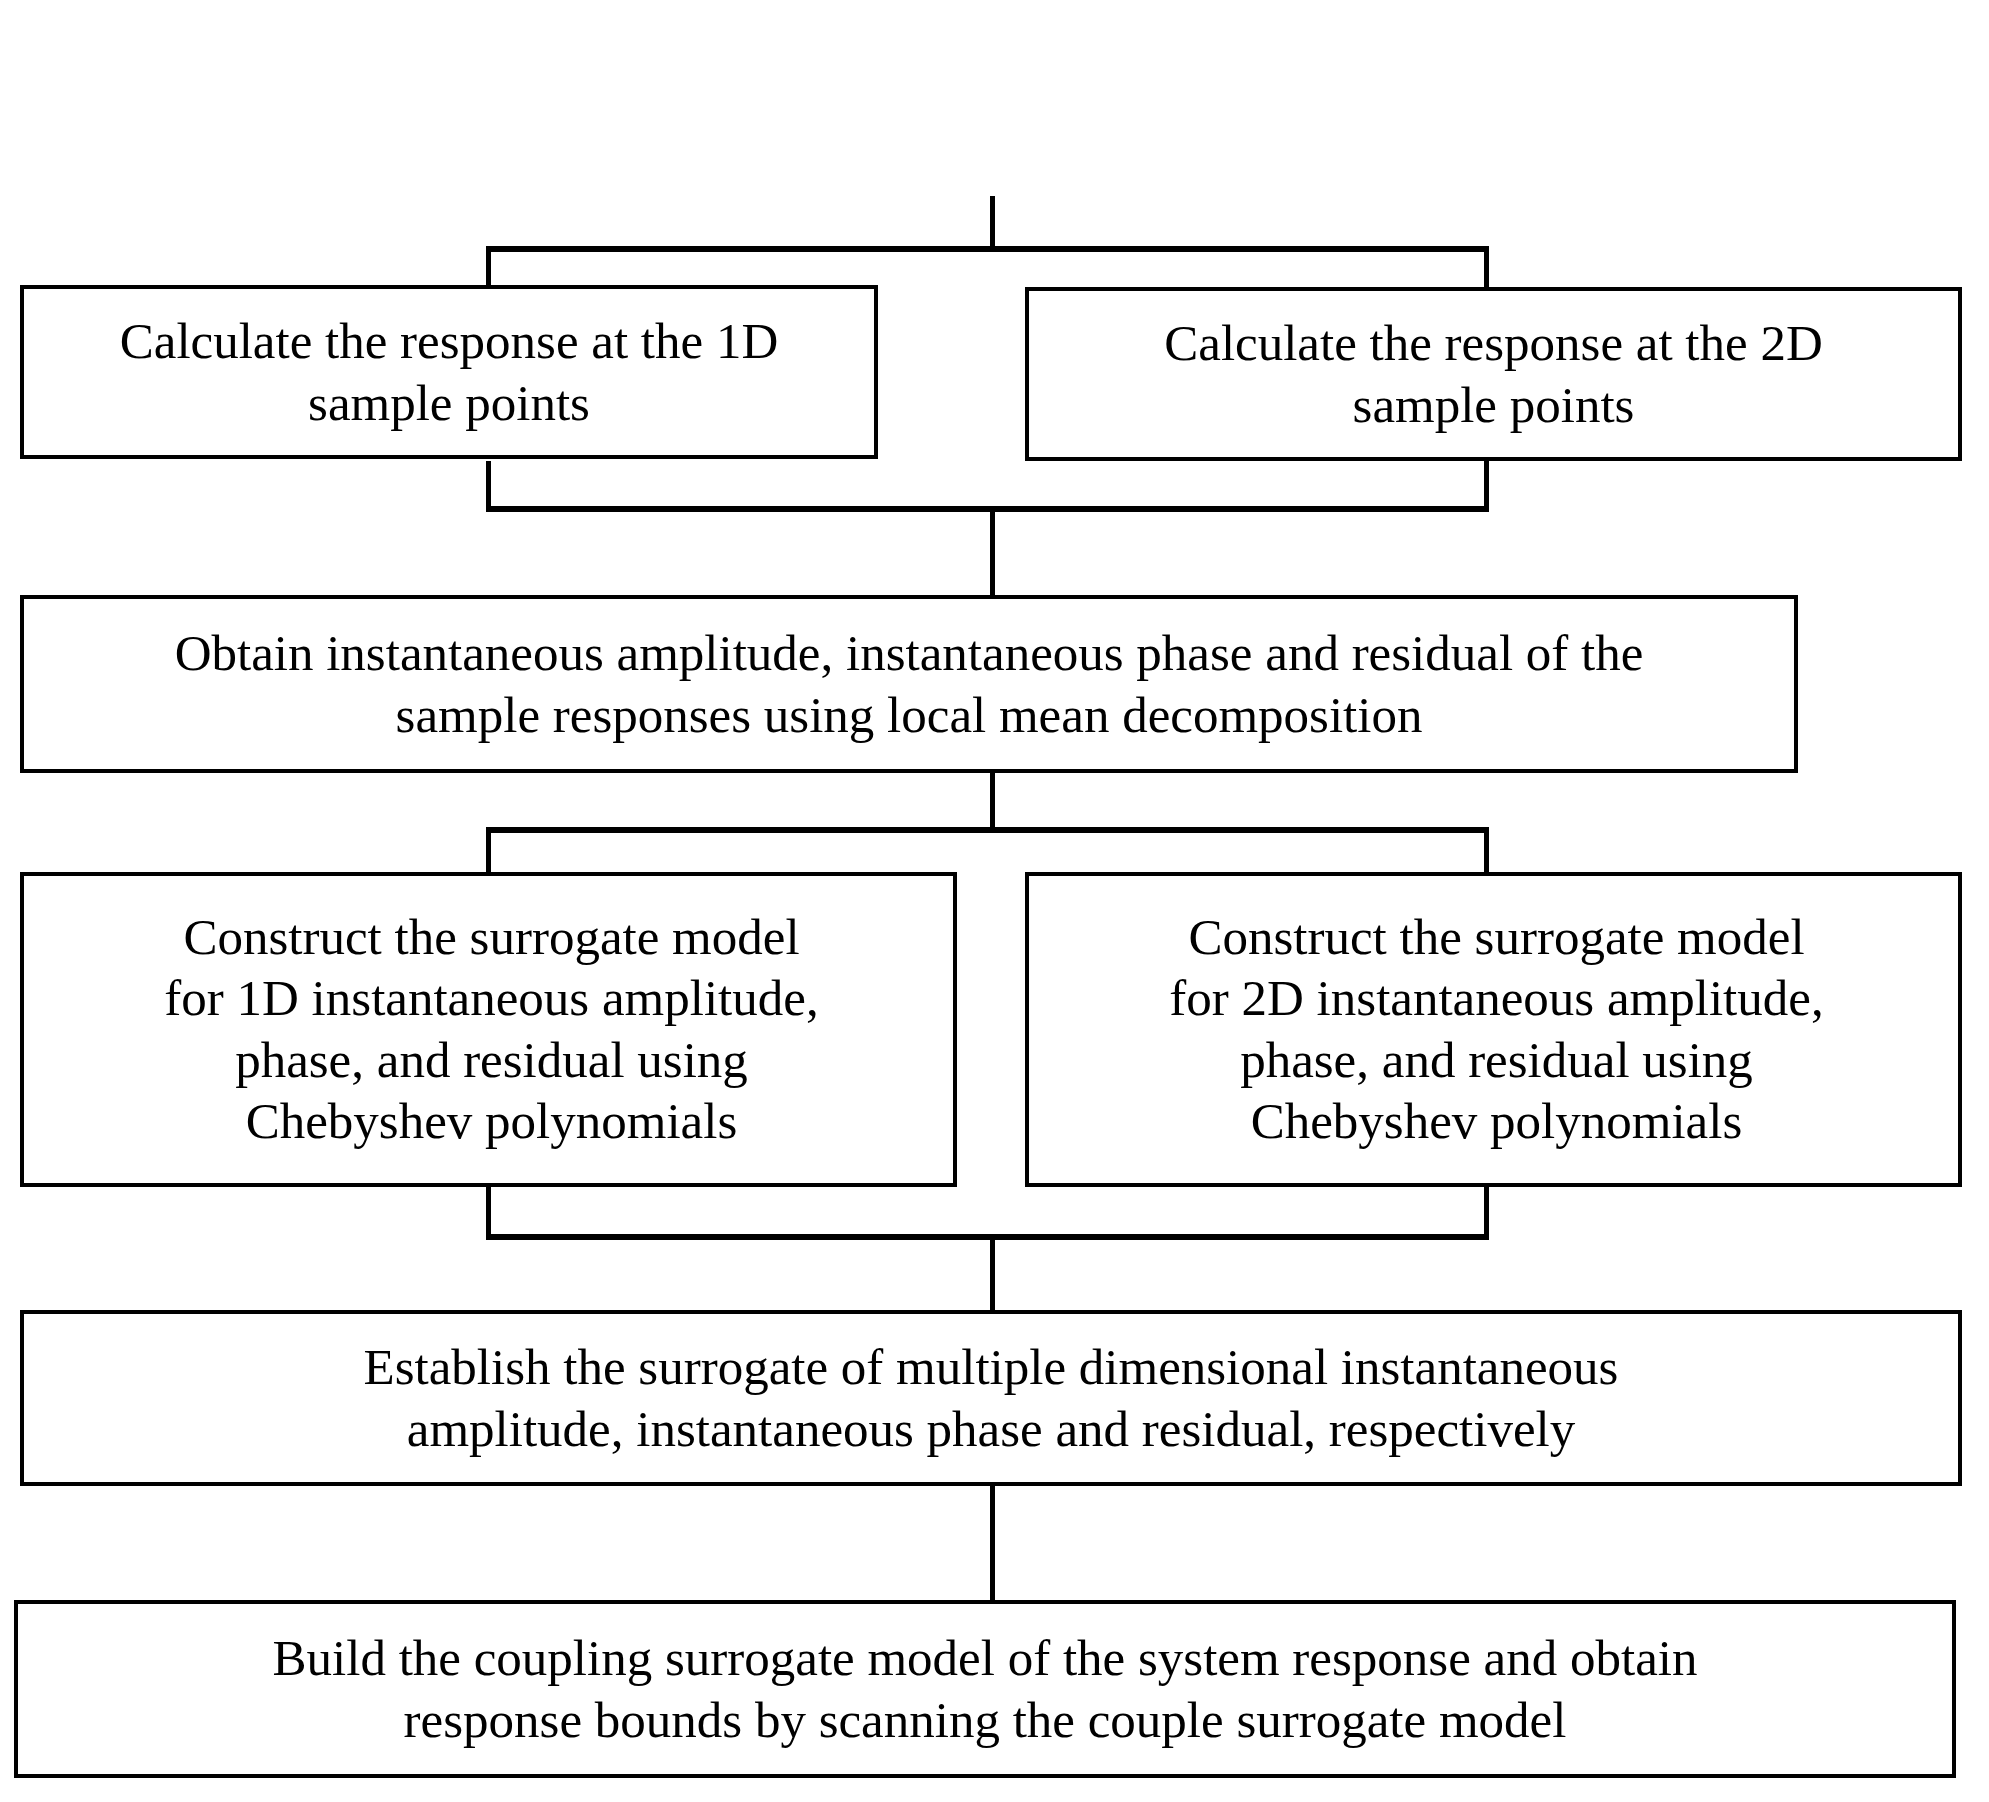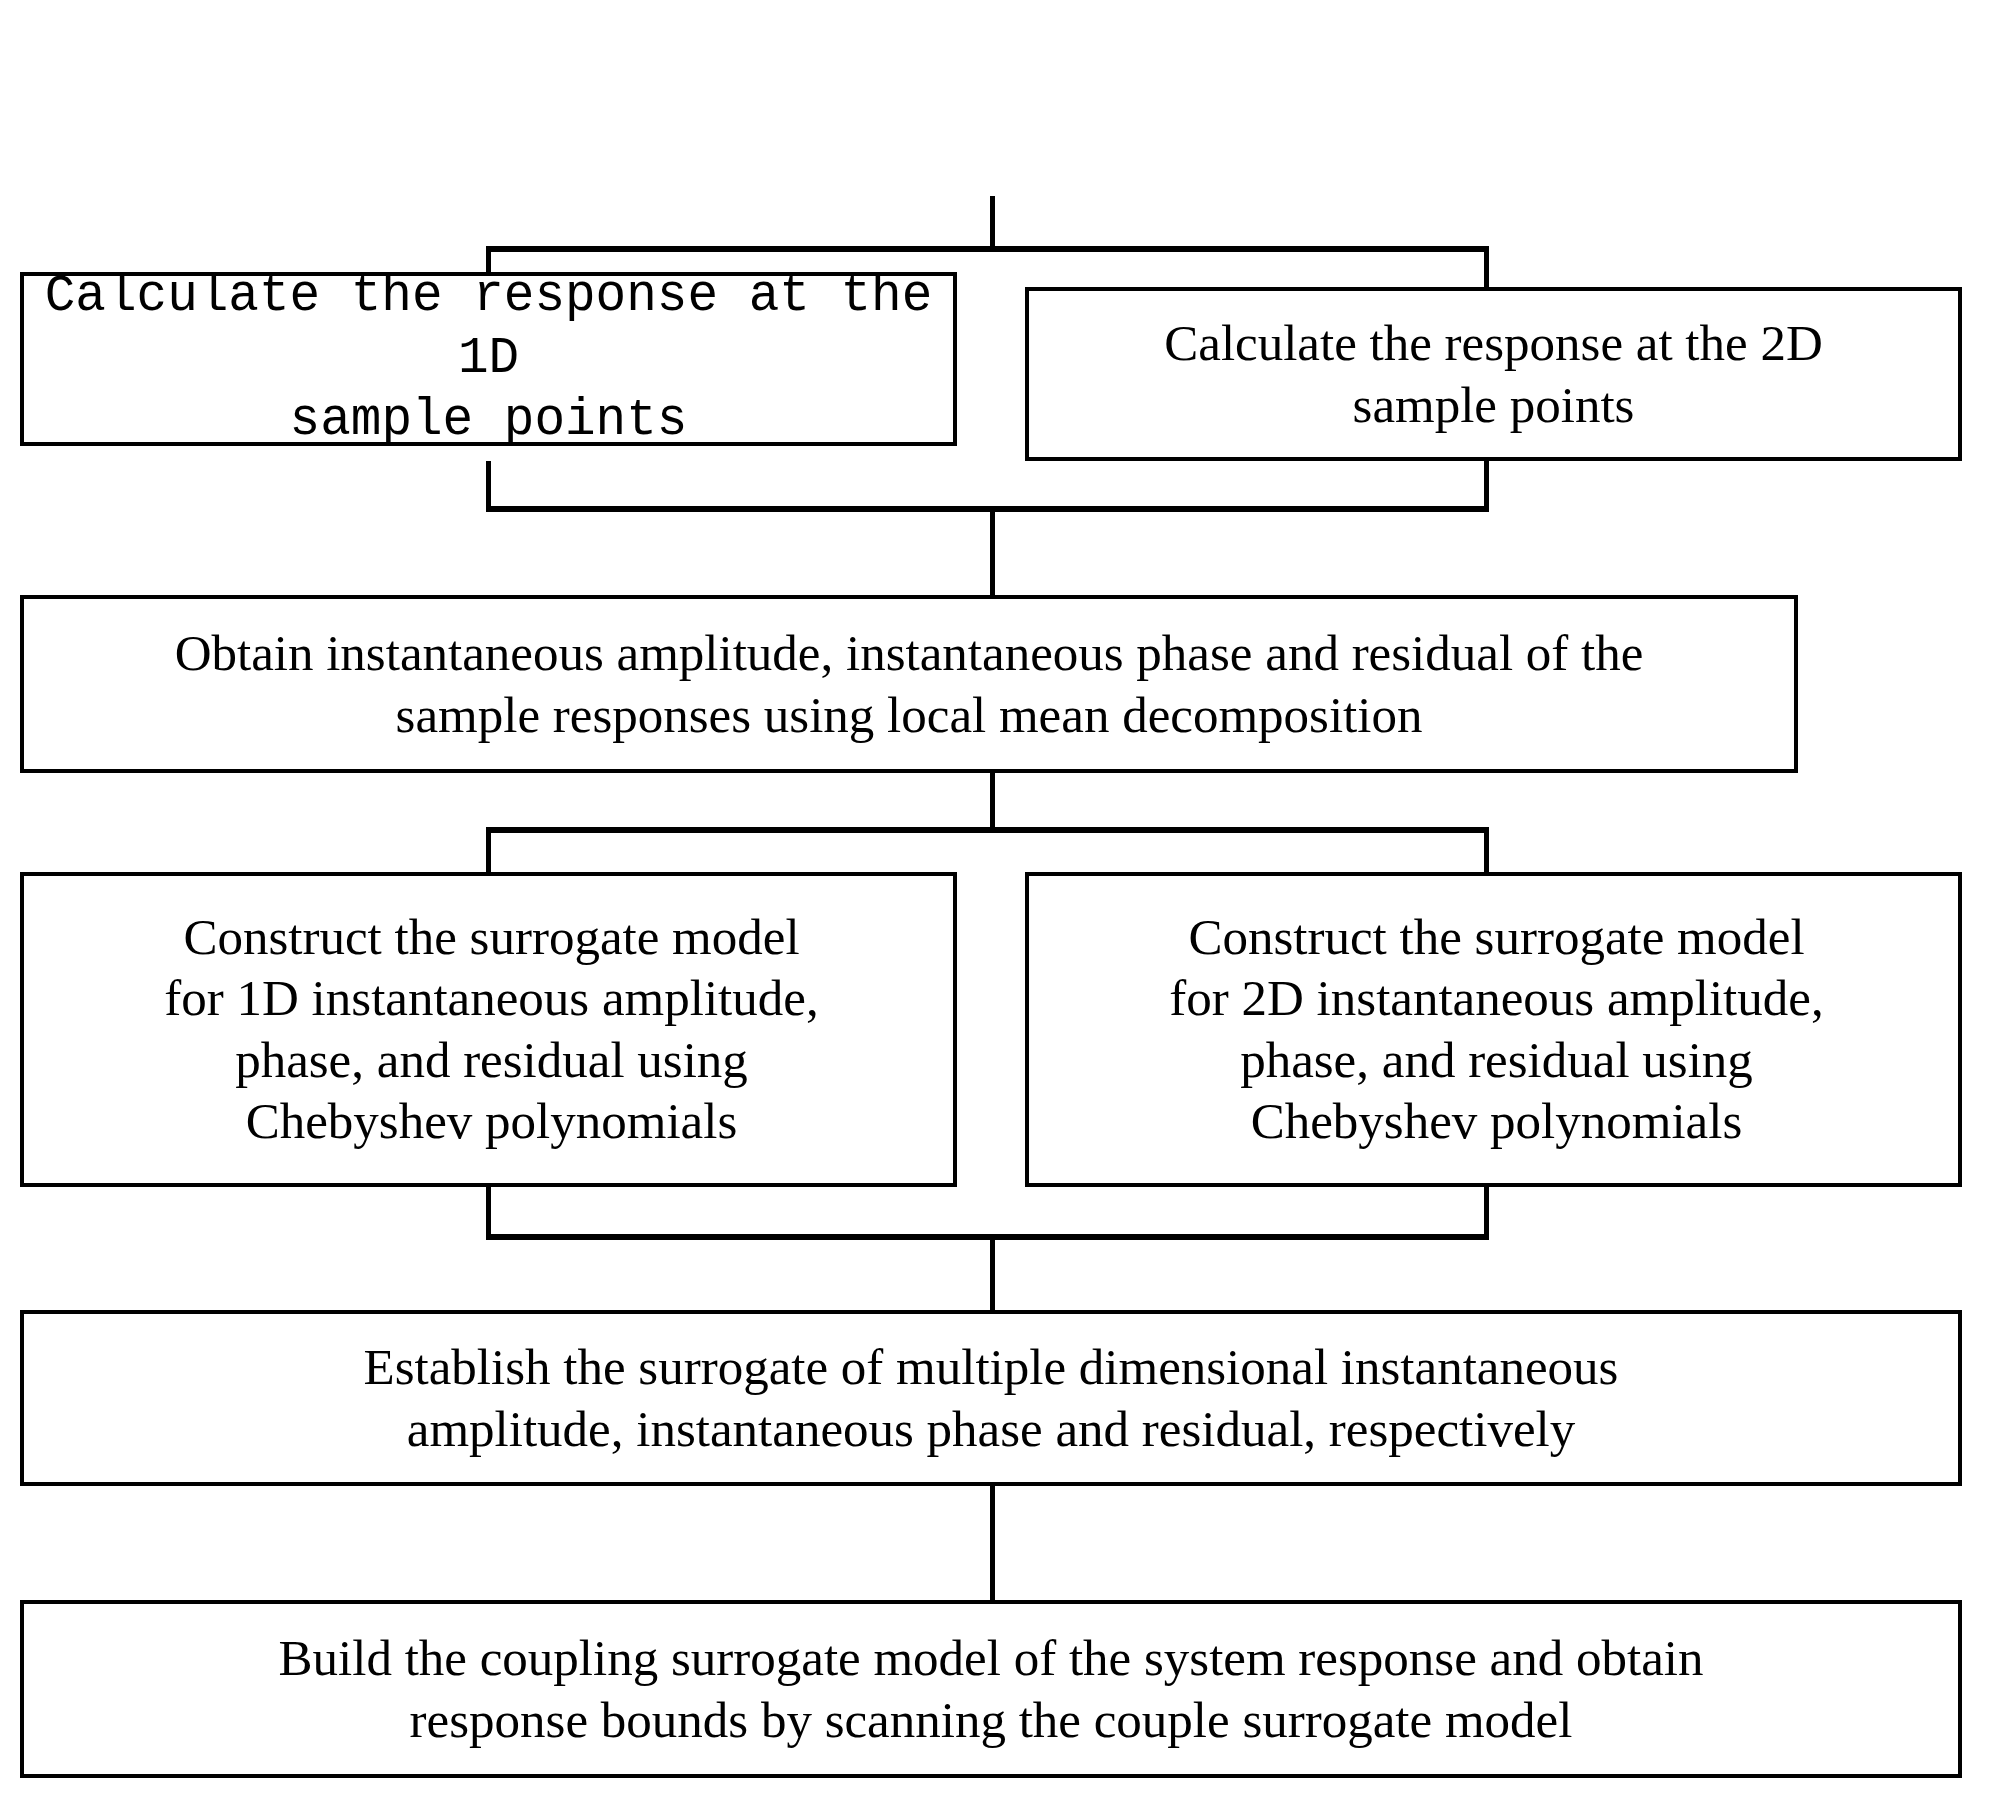--- a/index.html
+++ b/index.html
@@ -44,21 +44,21 @@
 <body>
 
 <div id="flowchart">
 
 
   <div class="conn v" style="left:990px; top:196px; width:5px; height:54px;"></div>
   <div class="conn h" style="left:486px; top:246px; width:1003px; height:6px;"></div>
   <div class="conn v" style="left:486px; top:246px; width:5px; height:42px;"></div>
   <div class="conn v" style="left:1484px; top:246px; width:5px; height:42px;"></div>
 
-  <div class="node" style="left:20px; top:272px; width:937px; height:174px; font-size:51px;font-family:Liberation Mono, monospace;">Calculate the response at the 1D
+  <div class="node" style="left:20px; top:285px; width:858px; height:174px; font-size:51px;">Calculate the response at the 1D
 sample points</div>
   <div class="node" style="left:1025px; top:287px; width:937px; height:174px; font-size:51px;">Calculate the response at the 2D
 sample points</div>
 
   <div class="conn v" style="left:486px; top:461px; width:5px; height:50px;"></div>
   <div class="conn v" style="left:1484px; top:461px; width:5px; height:50px;"></div>
   <div class="conn h" style="left:486px; top:506px; width:1003px; height:6px;"></div>
   <div class="conn v" style="left:990px; top:506px; width:5px; height:90px;"></div>
 
   <div class="node" style="left:20px; top:595px; width:1778px; height:178px; font-size:51px;">Obtain instantaneous amplitude, instantaneous phase and residual of the
@@ -81,16 +81,16 @@
   <div class="conn v" style="left:486px; top:1187px; width:5px; height:52px;"></div>
   <div class="conn v" style="left:1484px; top:1187px; width:5px; height:52px;"></div>
   <div class="conn h" style="left:486px; top:1234px; width:1003px; height:6px;"></div>
   <div class="conn v" style="left:990px; top:1234px; width:5px; height:78px;"></div>
 
   <div class="node" style="left:20px; top:1310px; width:1942px; height:176px; font-size:51px;">Establish the surrogate of multiple dimensional instantaneous
 amplitude, instantaneous phase and residual, respectively</div>
 
   <div class="conn v" style="left:990px; top:1486px; width:5px; height:118px;"></div>
 
-  <div class="node" style="left:20px; top:1600px; width:1942px; height:178px; font-size:51px;">Build the coupling surrogate model of the system response and obtain
+  <div class="node" style="left:14px; top:1600px; width:1942px; height:178px; font-size:51px;">Build the coupling surrogate model of the system response and obtain
 response bounds by scanning the couple surrogate model</div>
 
 </div>
 
 </body></html>

